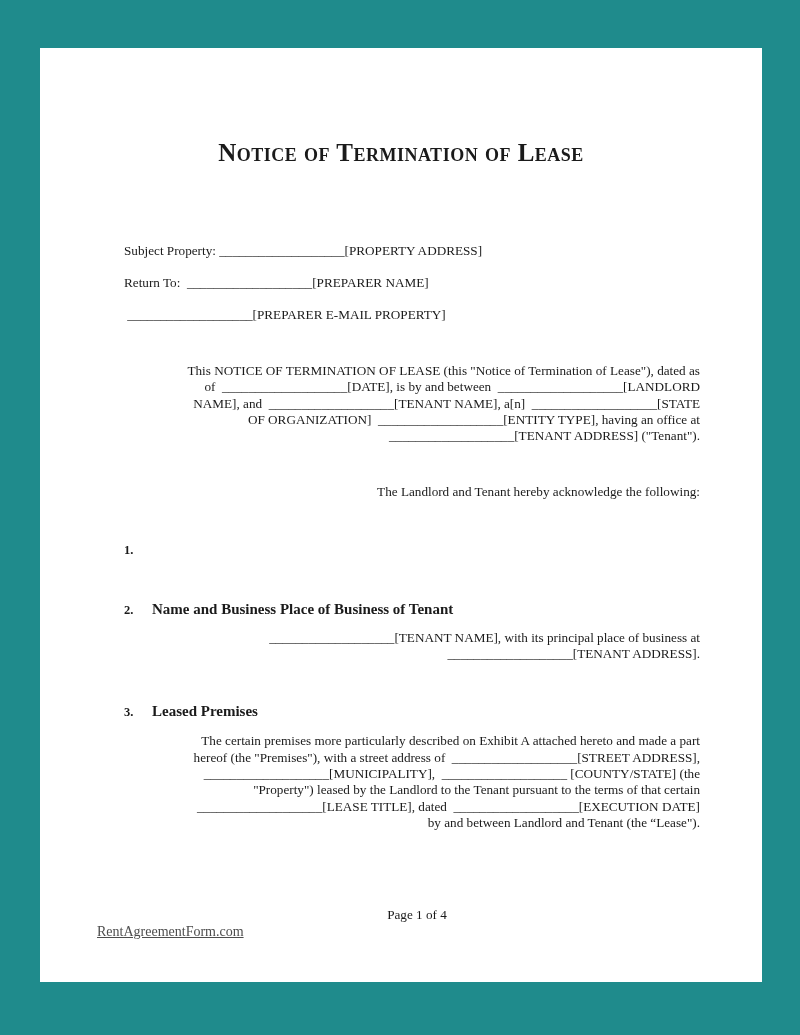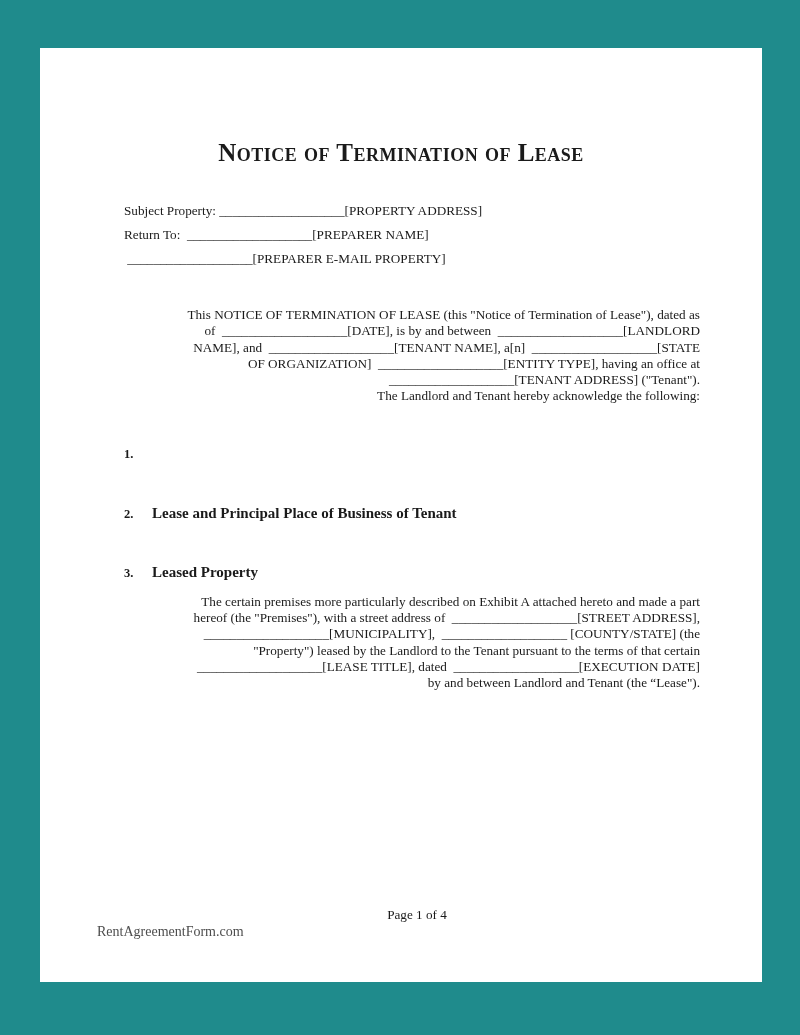--- a/index.html
+++ b/index.html
@@ -29,32 +29,32 @@
     font-variant: small-caps;
     letter-spacing: 0.5px;
     text-align: center;
     line-height: 30px;
     margin: 0 22px 0 0;
     white-space: nowrap;
   }
   .form-line {
     font-size: 13.2px;
     line-height: 16px;
-    margin-top: 8px;
+    margin-top: 16px;
     white-space: pre-wrap;
   }
-  .form-line.first { margin-top: 35px; }
+  .form-line.first { margin-top: 75px; }
   .para {
     font-size: 13.2px;
     line-height: 16.3px;
     white-space: pre-wrap;
     text-align: right;
   }
   .intro { margin-top: 40px; }
-  .ack { }
+  .ack { margin-top: 40px; }
   .section-heading {
     display: flex;
     align-items: baseline;
     margin-top: 40px;
     line-height: 18px;
   }
   .section-heading.mt41 { margin-top: 41px; }
   .sec-num {
     font-size: 12.5px;
     font-weight: bold;
@@ -75,20 +75,21 @@
     padding-left: 32px;
     font-size: 13.2px;
     line-height: 16px;
   }
   .site-link {
     position: absolute;
     top: 876px; left: 57px;
     font-size: 14px;
     line-height: 16px;
     color: var(--link);
+    text-decoration: underline;
     cursor: pointer;
     text-align: center;
   }
 </style>
 </head>
 <body>
 
 <div class="frame">
   <div class="page">
 
@@ -105,26 +106,28 @@
 ___________________[TENANT ADDRESS] ("Tenant").</p>
 
     <p class="para ack">The Landlord and Tenant hereby acknowledge the following:</p>
 
     <div class="section-heading">
       <span class="sec-num">1.</span>
     </div>
 
     <div class="section-heading mt41">
       <span class="sec-num">2.</span>
-      <span class="sec-title">Lease and Principal Place of Business of Tenant</span>
+      <span class="sec-title">Name and Business Place of Business of Tenant</span>
     </div>
+    <p class="para sec-body"> ___________________[TENANT NAME], with its principal place of business at
+___________________[TENANT ADDRESS].</p>
 
     <div class="section-heading">
       <span class="sec-num">3.</span>
-      <span class="sec-title">Leased Property</span>
+      <span class="sec-title">Leased Premises</span>
     </div>
     <p class="para sec-body mt12">The certain premises more particularly described on Exhibit A attached hereto and made a part
 hereof (the "Premises"), with a street address of  ___________________[STREET ADDRESS],
 ___________________[MUNICIPALITY],  ___________________ [COUNTY/STATE] (the
 "Property") leased by the Landlord to the Tenant pursuant to the terms of that certain
 ___________________[LEASE TITLE], dated  ___________________[EXECUTION DATE]
 by and between Landlord and Tenant (the “Lease").</p>
 
     <div class="page-number">Page 1 of 4</div>
     <a class="site-link">RentAgreementForm.com</a>

